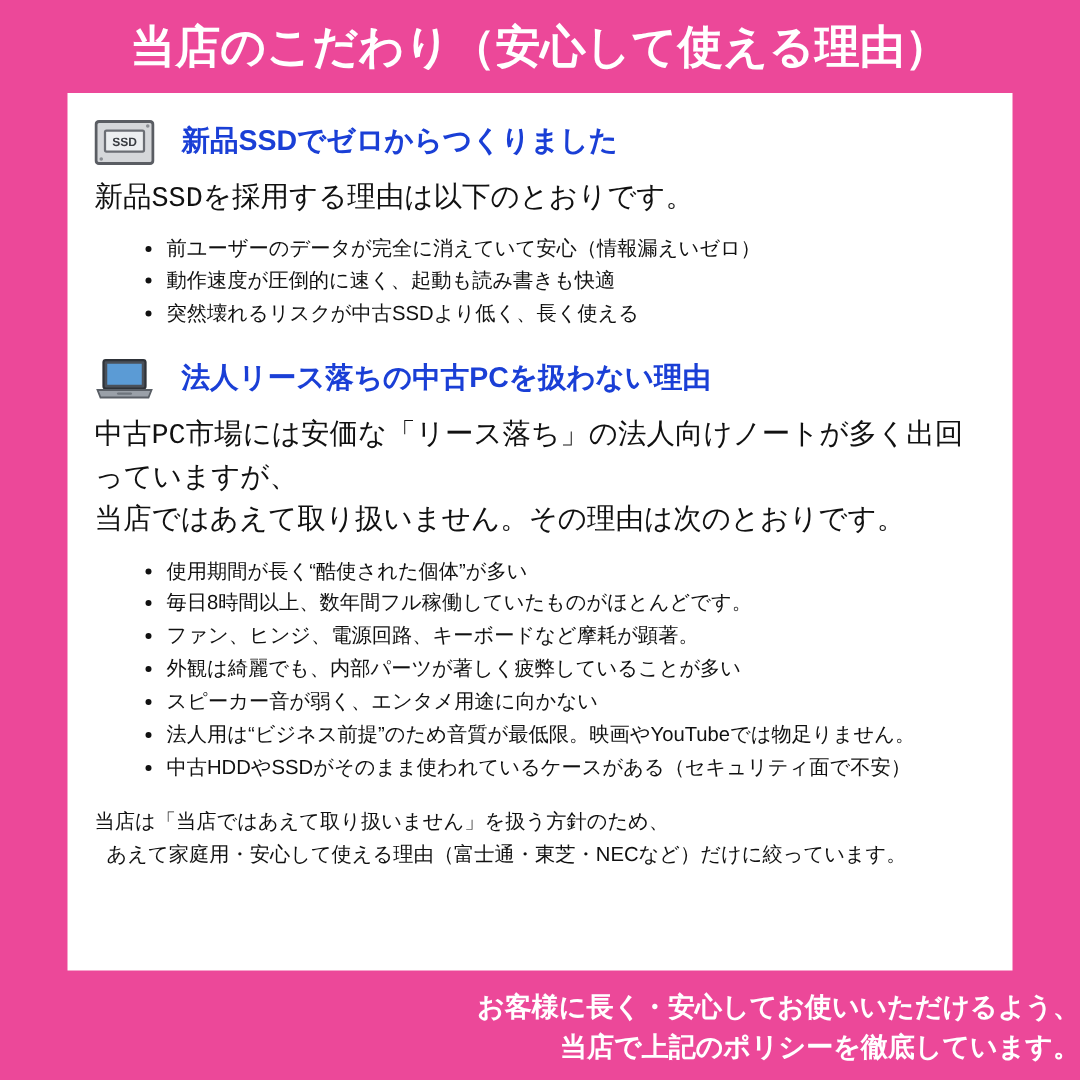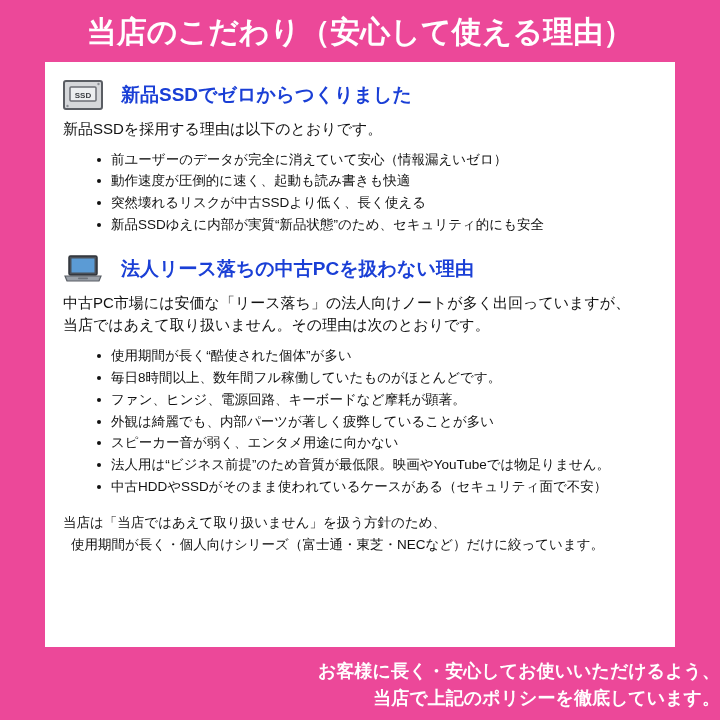--- a/index.html
+++ b/index.html
@@ -55,24 +55,25 @@
     font-weight: bold;
     line-height: 1.2;
   }
   .icon-box {
     width: 48px;
     height: 34px;
     flex: 0 0 auto;
     display: block;
   }
   .lead {
-    font-size: 15px;
+    font-size: 19px;
     color: #111111;
     line-height: 1.5;
     margin: 2px 0 8px 0;
+    font-family: Liberation Mono, monospace;
   }
   ul.bullets {
     margin: 0 0 8px 0;
     padding-left: 34px;
     list-style: none;
   }
   ul.bullets li {
     font-size: 13.5px;
     color: #111111;
     line-height: 1.62;
@@ -134,21 +135,20 @@
             <circle cx="35.5" cy="6" r="1.2" fill="#8a8d93"></circle>
           </svg>
         </span>
         <span class="sec-head-title">新品SSDでゼロからつくりました</span>
       </div>
       <div class="lead">新品SSDを採用する理由は以下のとおりです。</div>
       <ul class="bullets">
         <li>前ユーザーのデータが完全に消えていて安心（情報漏えいゼロ）</li>
         <li>動作速度が圧倒的に速く、起動も読み書きも快適</li>
         <li>突然壊れるリスクが中古SSDより低く、長く使える</li>
-        <li>新品SSDゆえに内部が実質“新品状態”のため、セキュリティ的にも安全</li>
       </ul>
     </div>
 
     <div class="section section-2">
       <div class="sec-head">
         <span class="icon-box">
           <svg width="40" height="34" viewBox="0 0 40 34" xmlns="http://www.w3.org/2000/svg">
             <rect x="6" y="4" width="28" height="19" rx="1.5" fill="#4a5059" stroke="#2e3238" stroke-width="1.5"></rect>
             <rect x="8.5" y="6.5" width="23" height="14" fill="#5b9bd5"></rect>
             <path d="M2 24 H38 L36 29 H4 Z" fill="#9aa0a8" stroke="#5a5f66" stroke-width="1.2"></path>
@@ -167,21 +167,21 @@
         <li>ファン、ヒンジ、電源回路、キーボードなど摩耗が顕著。</li>
         <li>外観は綺麗でも、内部パーツが著しく疲弊していることが多い</li>
         <li>スピーカー音が弱く、エンタメ用途に向かない</li>
         <li>法人用は“ビジネス前提”のため音質が最低限。映画やYouTubeでは物足りません。</li>
         <li>中古HDDやSSDがそのまま使われているケースがある（セキュリティ面で不安）</li>
       </ul>
     </div>
 
     <div class="closing">
       <span>当店は「当店ではあえて取り扱いません」を扱う方針のため、</span>
-      <span class="indent">使用期間が長く・個人向けシリーズ（富士通・東芝・NECなど）だけに絞っています。</span>
+      <span class="indent">あえて家庭用・安心して使える理由（富士通・東芝・NECなど）だけに絞っています。</span>
     </div>
 
   </div>
 
   <div class="footer">
     <span>お客様に長く・安心してお使いいただけるよう、</span><br>
     <span>当店で上記のポリシーを徹底しています。</span>
   </div>
 
 </div>

